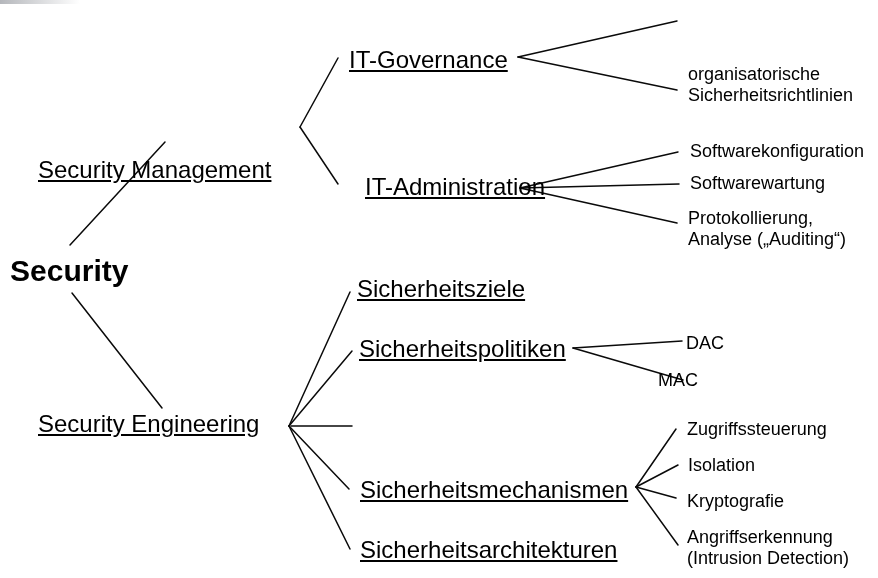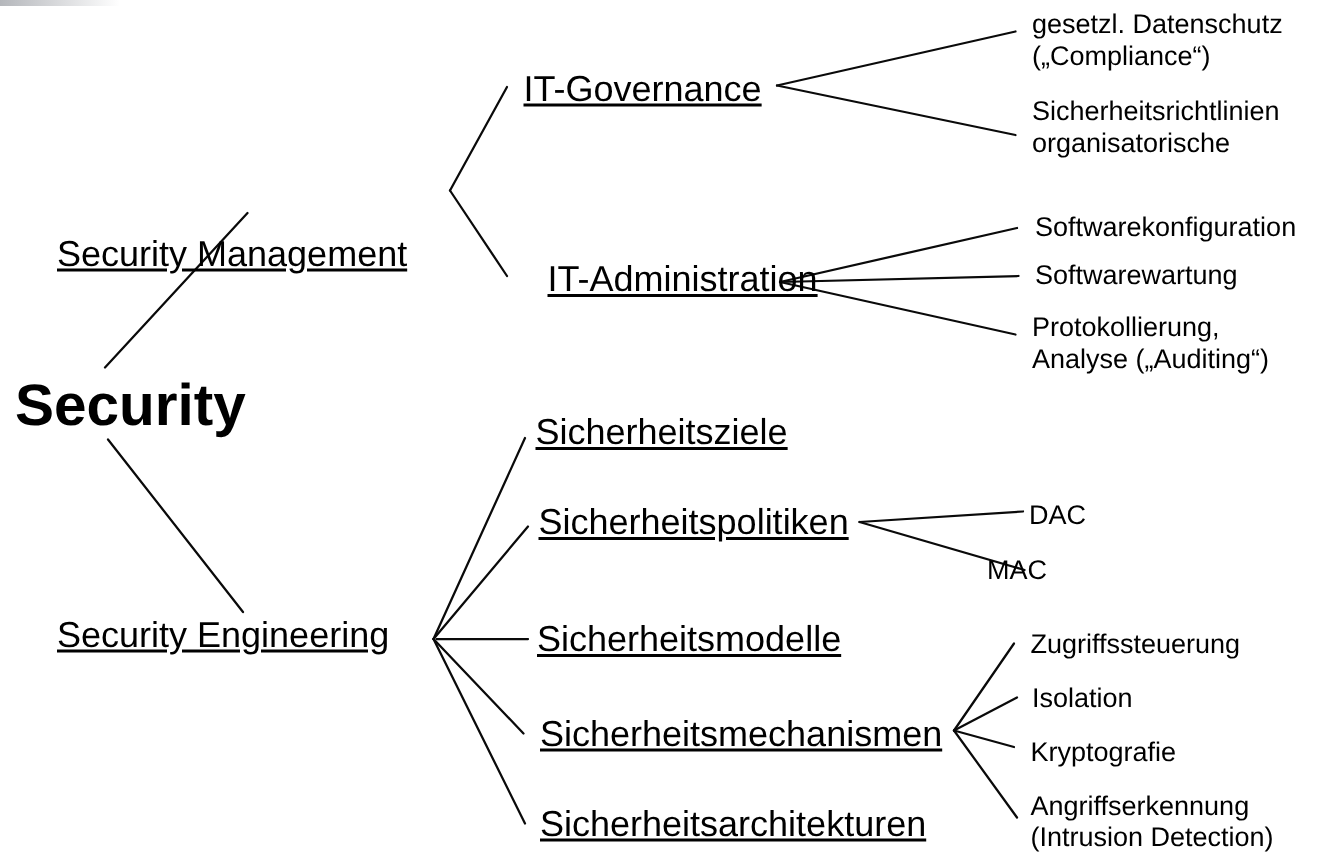--- a/index.html
+++ b/index.html
@@ -7,21 +7,21 @@
     position:relative;
     width:878px;height:578px;
     background:#ffffff;
     font-family:"Liberation Sans","DejaVu Sans",sans-serif;
     color:#000;
     overflow:hidden;
   }
   #edges{position:absolute;left:0;top:0;width:878px;height:578px;}
   #edges line{stroke:#0a0a0a;stroke-width:1.5;stroke-linecap:round;}
   .label{position:absolute;white-space:nowrap;color:#000;}
-  .root{font-size:39px;font-weight:bold;line-height:36px;}
+  .root{font-size:30px;font-weight:bold;line-height:36px;}
   .mid{font-size:24px;line-height:28px;text-decoration:underline;}
   .leaf{font-size:18px;line-height:21px;}
   .artifact{
     position:absolute;left:0;top:0;width:80px;height:4px;
     background:linear-gradient(to right, rgba(90,95,105,.45), rgba(255,255,255,0));
   }
 </style>
 </head>
 <body>
 
@@ -53,39 +53,34 @@
   </svg>
 
   <div class="label root" style="left:10px;top:253px;">Security</div>
 
   <div class="label mid" style="left:38px;top:108px;margin-top:48px;">Security Management</div>
   <div class="label mid" style="left:38px;top:410px;">Security Engineering</div>
 
   <div class="label mid" style="left:349px;top:46px;">IT-Governance</div>
   <div class="label mid" style="left:365px;top:173px;">IT-Administration</div>
 
-  <div class="label leaf" style="left:688px;top:6px;">
-    <div>gesetzl. Datenschutz</div>
-    <div>(„Compliance“)</div>
-  </div>
   <div class="label leaf" style="left:688px;top:64px;">
+    <div>organisatorische</div>
     <div>Sicherheitsrichtlinien</div>
-    <div>organisatorische</div>
   </div>
 
   <div class="label leaf" style="left:690px;top:141px;">Softwarekonfiguration</div>
   <div class="label leaf" style="left:690px;top:173px;">Softwarewartung</div>
   <div class="label leaf" style="left:688px;top:208px;">
     <div>Protokollierung,</div>
     <div>Analyse („Auditing“)</div>
   </div>
 
   <div class="label mid" style="left:357px;top:275px;">Sicherheitsziele</div>
   <div class="label mid" style="left:359px;top:335px;">Sicherheitspolitiken</div>
-  <div class="label mid" style="left:358px;top:413px;">Sicherheitsmodelle</div>
   <div class="label mid" style="left:360px;top:476px;">Sicherheitsmechanismen</div>
   <div class="label mid" style="left:360px;top:536px;">Sicherheitsarchitekturen</div>
 
   <div class="label leaf" style="left:686px;top:333px;">DAC</div>
   <div class="label leaf" style="left:658px;top:370px;">MAC</div>
 
   <div class="label leaf" style="left:687px;top:419px;">Zugriffssteuerung</div>
   <div class="label leaf" style="left:688px;top:455px;">Isolation</div>
   <div class="label leaf" style="left:687px;top:491px;">Kryptografie</div>
   <div class="label leaf" style="left:687px;top:527px;">

